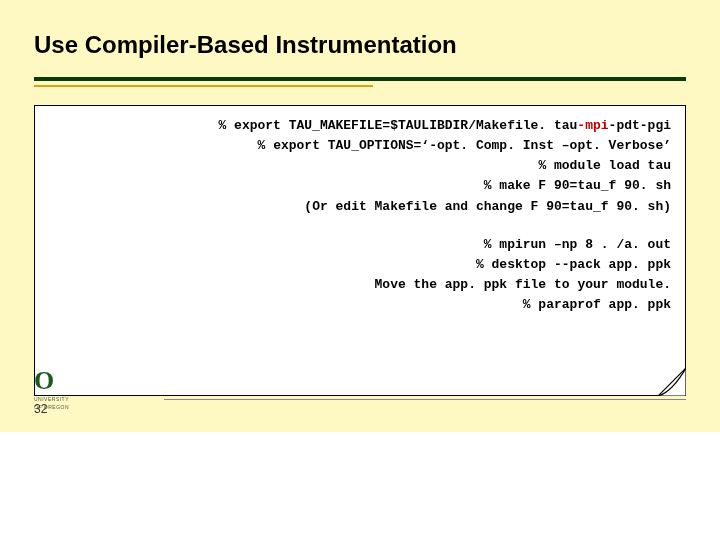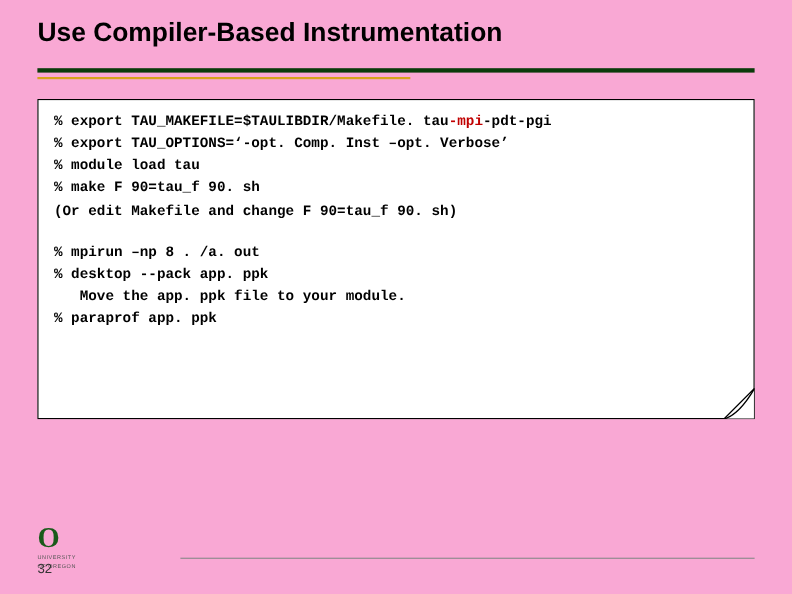--- a/index.html
+++ b/index.html
@@ -1,33 +1,34 @@
 <!DOCTYPE html>
 <html><head>
 <meta charset="utf-8">
 <style>
   * { box-sizing: border-box; margin: 0; padding: 0; }
   html, body { width: 720px; height: 540px; background: #fff; font-family: Arial, Helvetica, sans-serif; }
   .slide {
-    width: 720px; height: 540px; position: relative; background: #f9a8d4;
-    padding: 16px 34px 0 34px;
+    width: 720px; height: 432px; position: relative; background: #fef9c3;
+    padding: 31px 34px 0 34px;
   }
   .title {
     font-size: 24px; font-weight: bold; color: #000;
     margin-bottom: 6px;
   }
   .rules { margin-bottom: 18px; }
   .rule-thick { height: 4px; background: #0a3b0a; margin-top: 18px; }
   .rule-thin  { height: 2px; background: #d6a31a; margin-top: 4px; width: 52%; }
   .codebox {
     border: 1.5px solid #000; position: relative;
     padding: 10px 14px 80px 14px;
     font-family: "Courier New", Courier, monospace;
     font-size: 13px; font-weight: bold; line-height: 1.55;
     background: #fff;
+    text-align: right;
   }
   .codebox .line { white-space: pre; }
   .gap { height: 18px; }
   .mpi { color: #c00000; }
   .pagecurl {
     position: absolute; right: -1px; bottom: -1px; width: 28px; height: 28px;
   }
   .pagecurl svg { display: block; }
   .footer {
     position: absolute; left: 34px; right: 34px; bottom: 16px;

